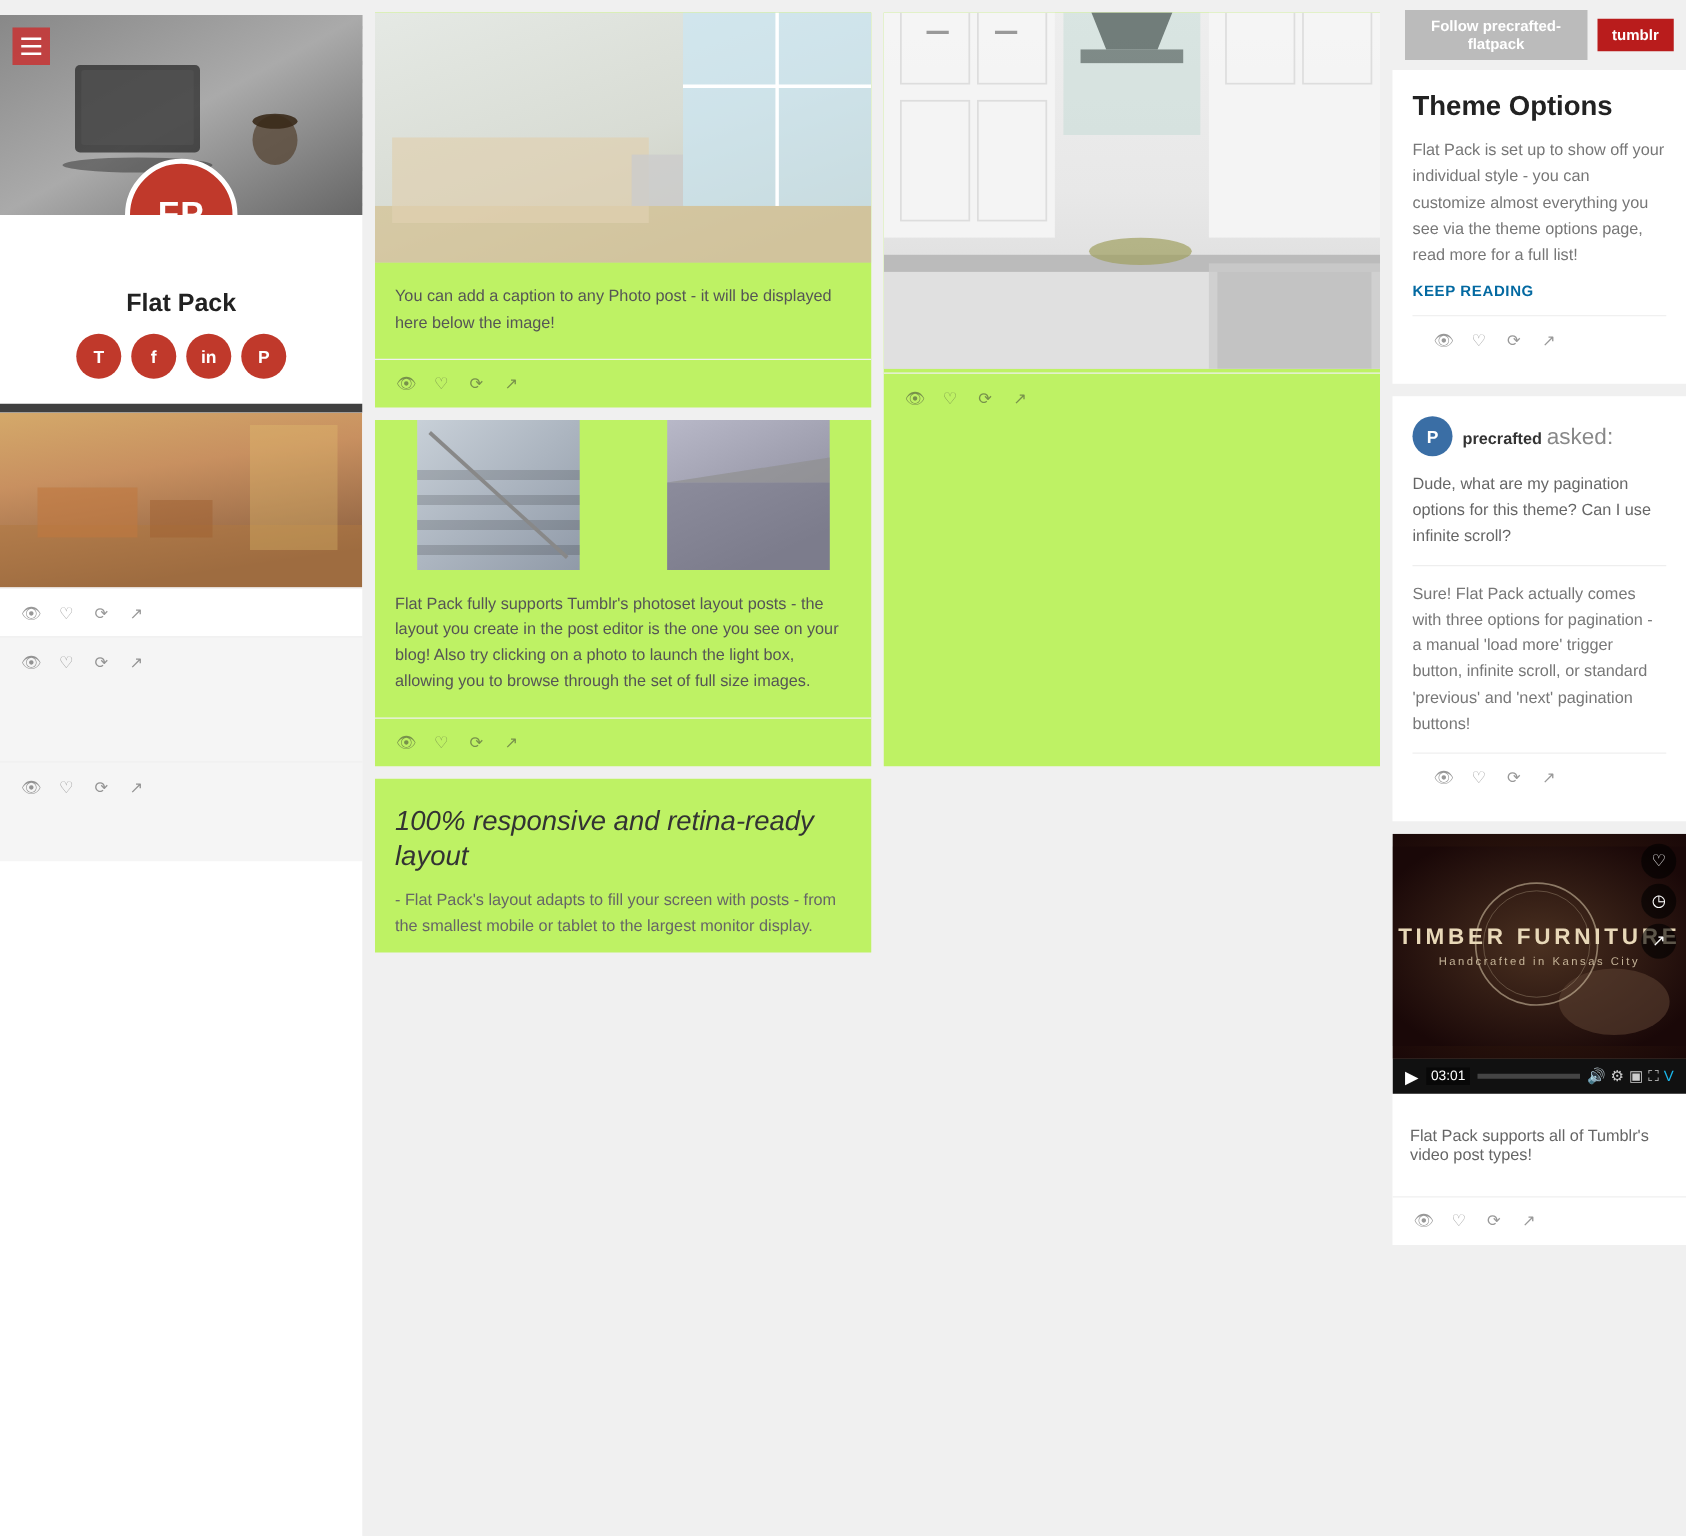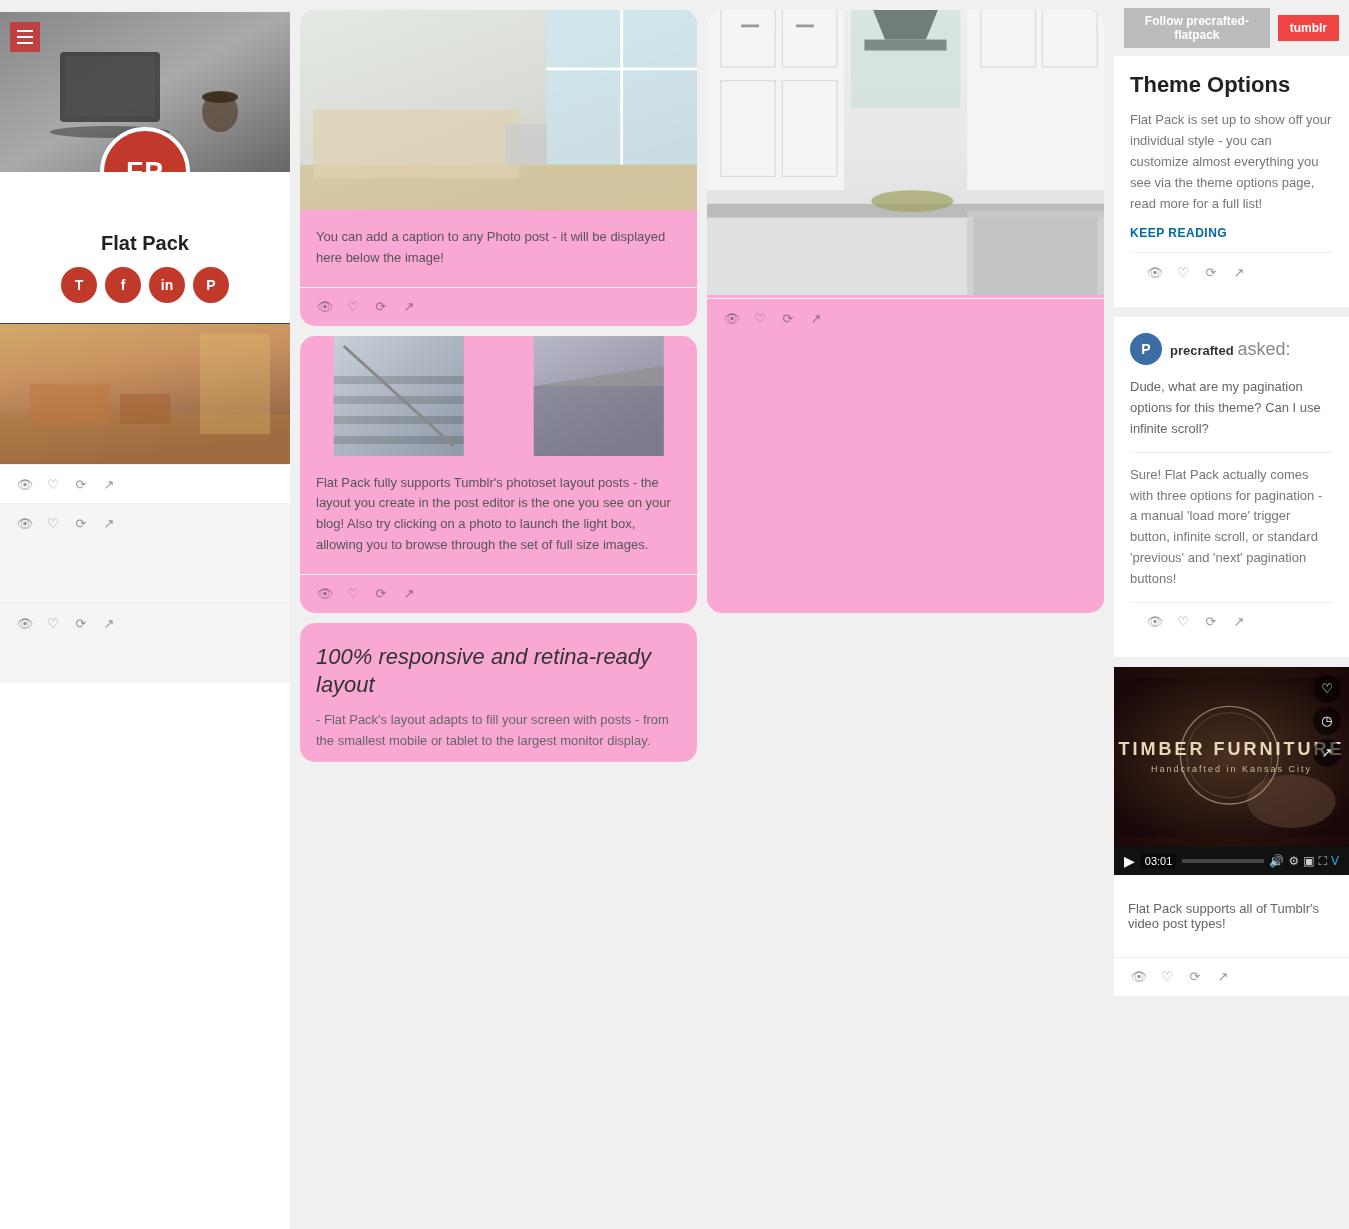--- a/index.html
+++ b/index.html
@@ -82,21 +82,21 @@
     .avatar-initials {
       color: #fff;
       font-size: 28px;
       font-weight: 900;
       letter-spacing: 1px;
     }
 
     .sidebar-profile {
       padding: 60px 20px 20px;
       text-align: center;
-      border-bottom: 1px solid #404040;
+      border-bottom: 7px solid #404040;
     }
 
     .blog-title {
       font-size: 20px;
       font-weight: 900;
       color: #222;
       margin-bottom: 12px;
     }
 
     .blog-desc {
@@ -161,23 +161,22 @@
       padding: 10px;
     }
 
     .posts-grid {
       display: grid;
       grid-template-columns: 1fr 1fr;
       gap: 10px;
     }
 
     .post-card {
-      background: #f9a8d4;
+      background: #bef264;
       overflow: hidden;
-      border-radius: 15px;
     }
 
     .post-text {
       padding: 14px 16px 10px;
       font-size: 13px;
       color: #555;
       line-height: 1.6;
     }
 
     .post-text p {
@@ -223,21 +222,21 @@
       color: #fff;
       border: none;
       padding: 6px 12px;
       font-size: 12px;
       font-weight: bold;
       cursor: pointer;
       flex: 1;
     }
 
     .tumblr-btn {
-      background: #ef4444;
+      background: #b91c1c;
       color: #fff;
       border: none;
       padding: 6px 12px;
       font-size: 12px;
       font-weight: bold;
       cursor: pointer;
     }
 
     .right-post-card {
       background: #fff;

